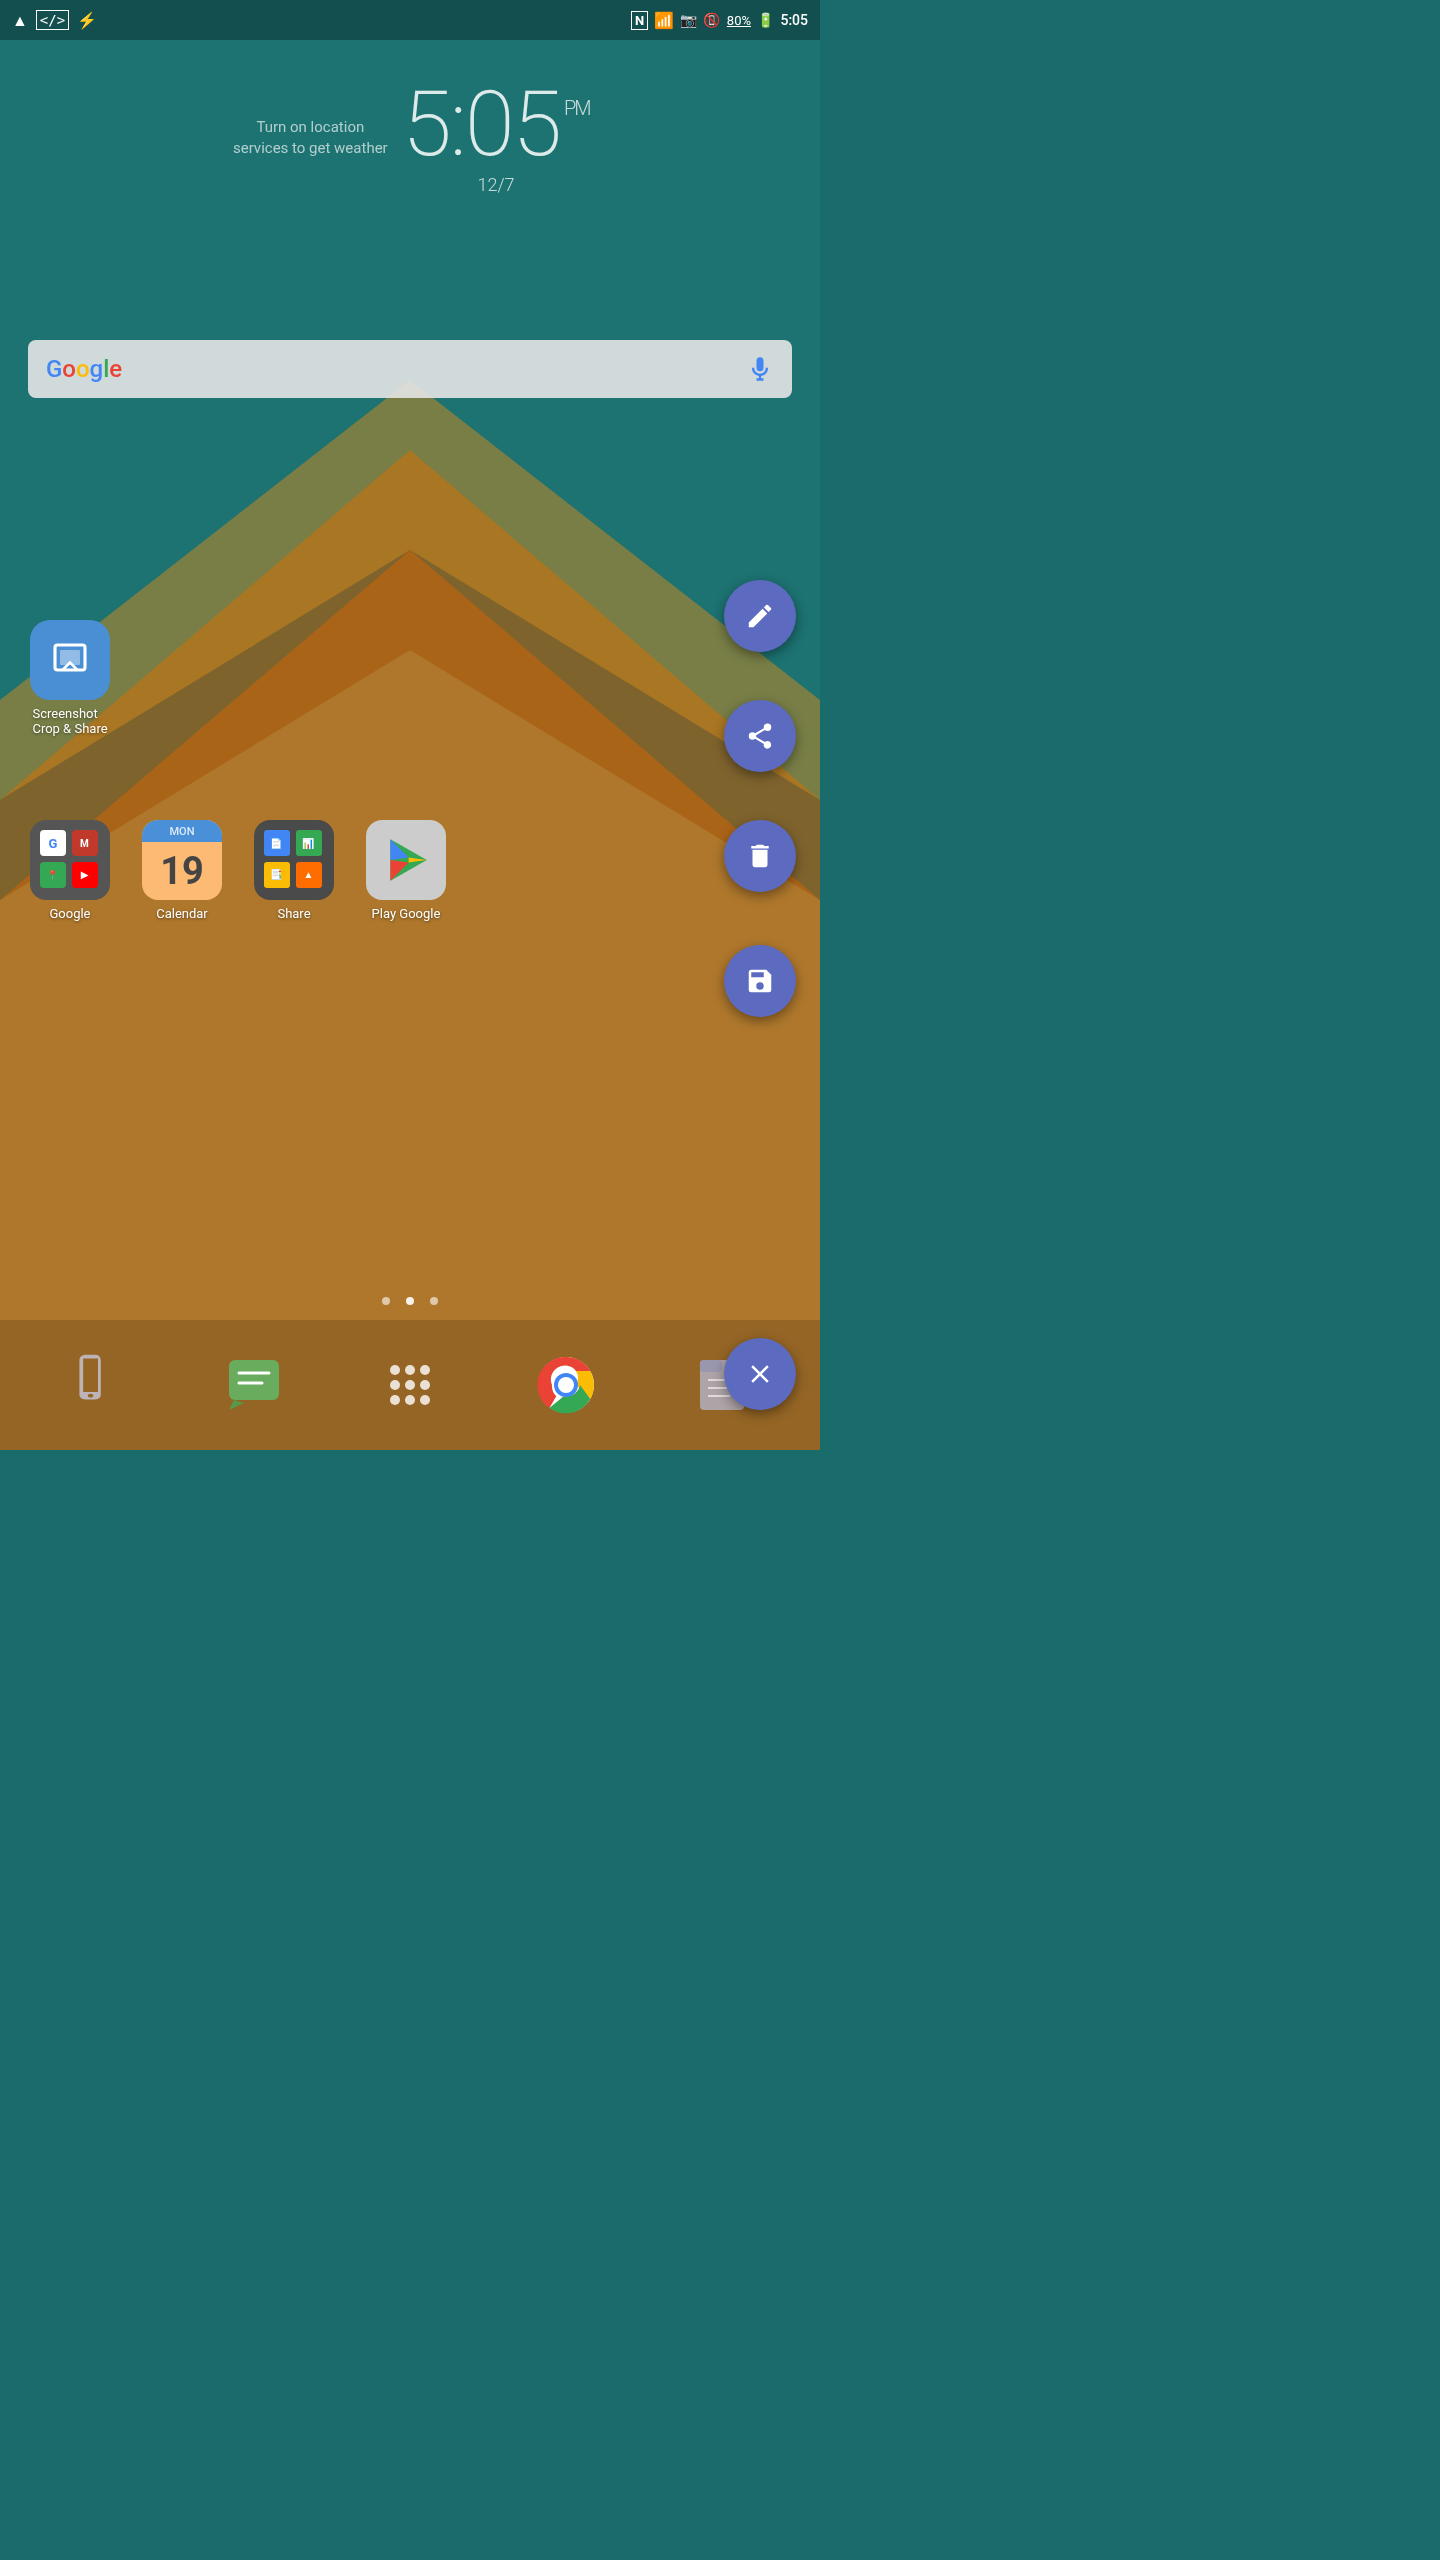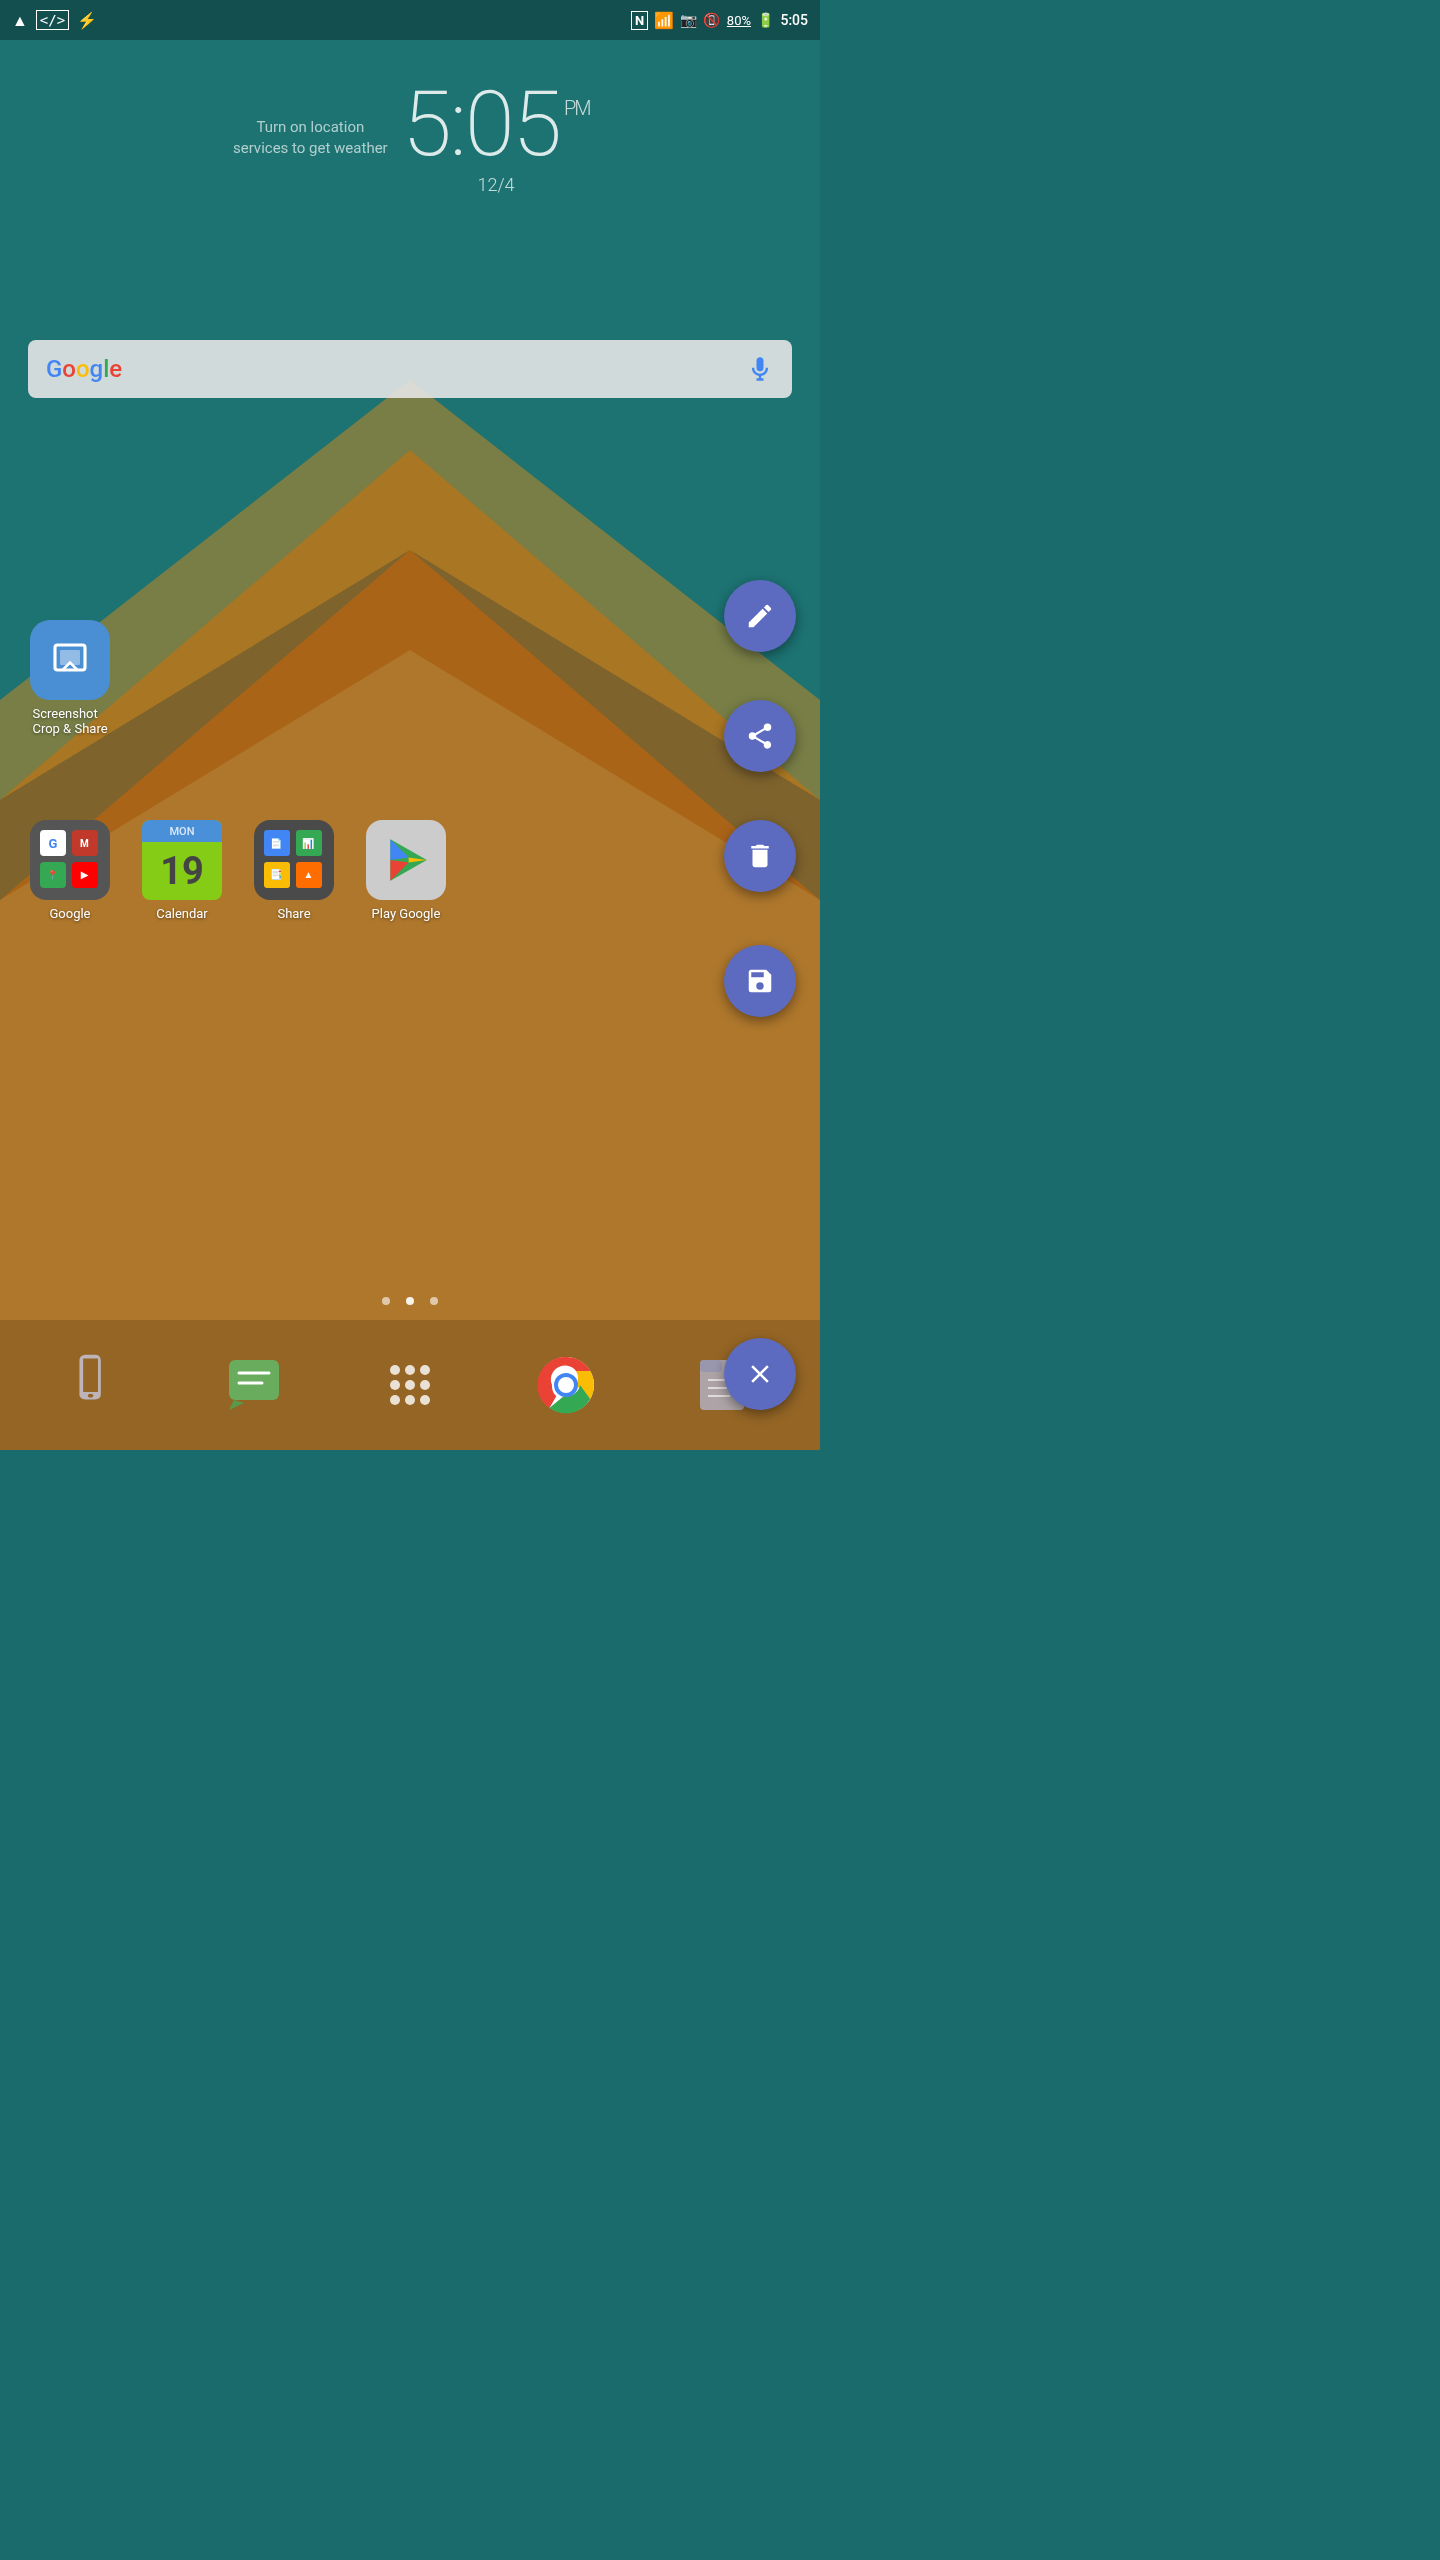--- a/index.html
+++ b/index.html
@@ -370,21 +370,21 @@
   </div>
 </div>
 
 <div class="clock-widget">
   <div class="weather-text">Turn on location services to get weather</div>
   <div class="clock-display">
     <div class="clock-time">
       <span>5:05</span>
       <span class="clock-ampm">PM</span>
     </div>
-    <div class="clock-date">12/4</div>
+    <div class="clock-date">12/7</div>
   </div>
 </div>
 
 <div class="search-bar">
   <div class="google-logo">
     <span class="google-letter g-blue">G</span>
     <span class="google-letter g-red">o</span>
     <span class="google-letter g-yellow">o</span>
     <span class="google-letter g-blue">g</span>
     <span class="google-letter g-green">l</span>
@@ -427,21 +427,21 @@
       </div>
 
       <div class="folder-mini-icon" style="background:#ff0000;">
         <span style="color:#fff; font-size:10px;">▶</span>
       </div>
     </div>
     <span class="app-label">Google</span>
   </div>
 
   <div class="app-icon-item">
-    <div style="background:#84cc16; border-radius:8px; overflow:hidden; width:80px; height:80px;">
+    <div style="background:#fdba74; border-radius:16px; overflow:hidden; width:80px; height:80px;">
       <div style="background:#4a90d9; height:22px; display:flex; align-items:center; justify-content:center;">
         <span style="color:rgba(255,255,255,0.8); font-size:11px; font-weight:500;">MON</span>
       </div>
       <div style="font-size:38px; font-weight:bold; color:#444; text-align:center; line-height:58px;">19</div>
     </div>
     <span class="app-label">Calendar</span>
   </div>
 
   <div class="app-icon-item">
     <div class="create-bg">

